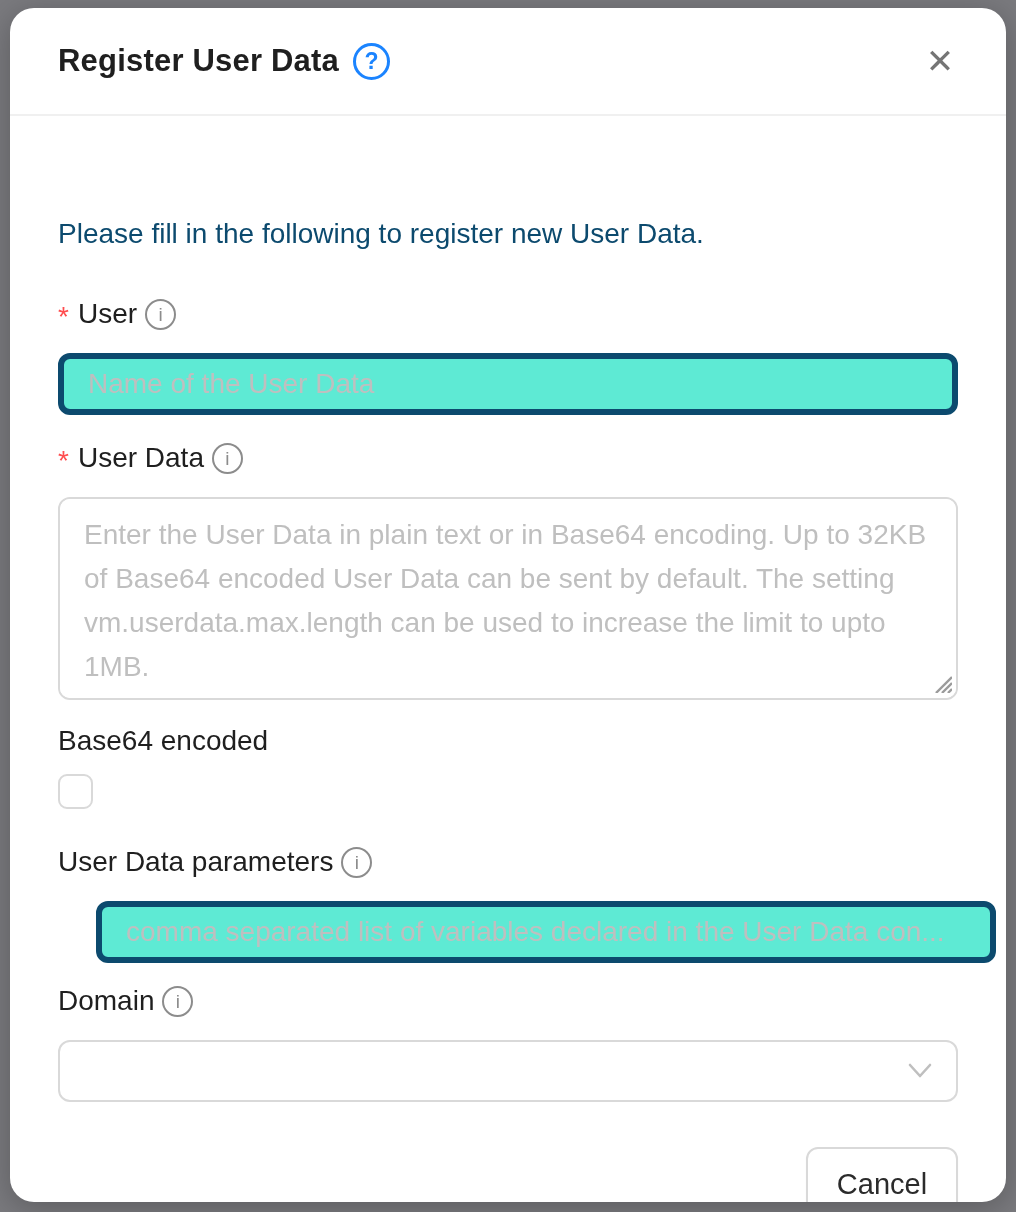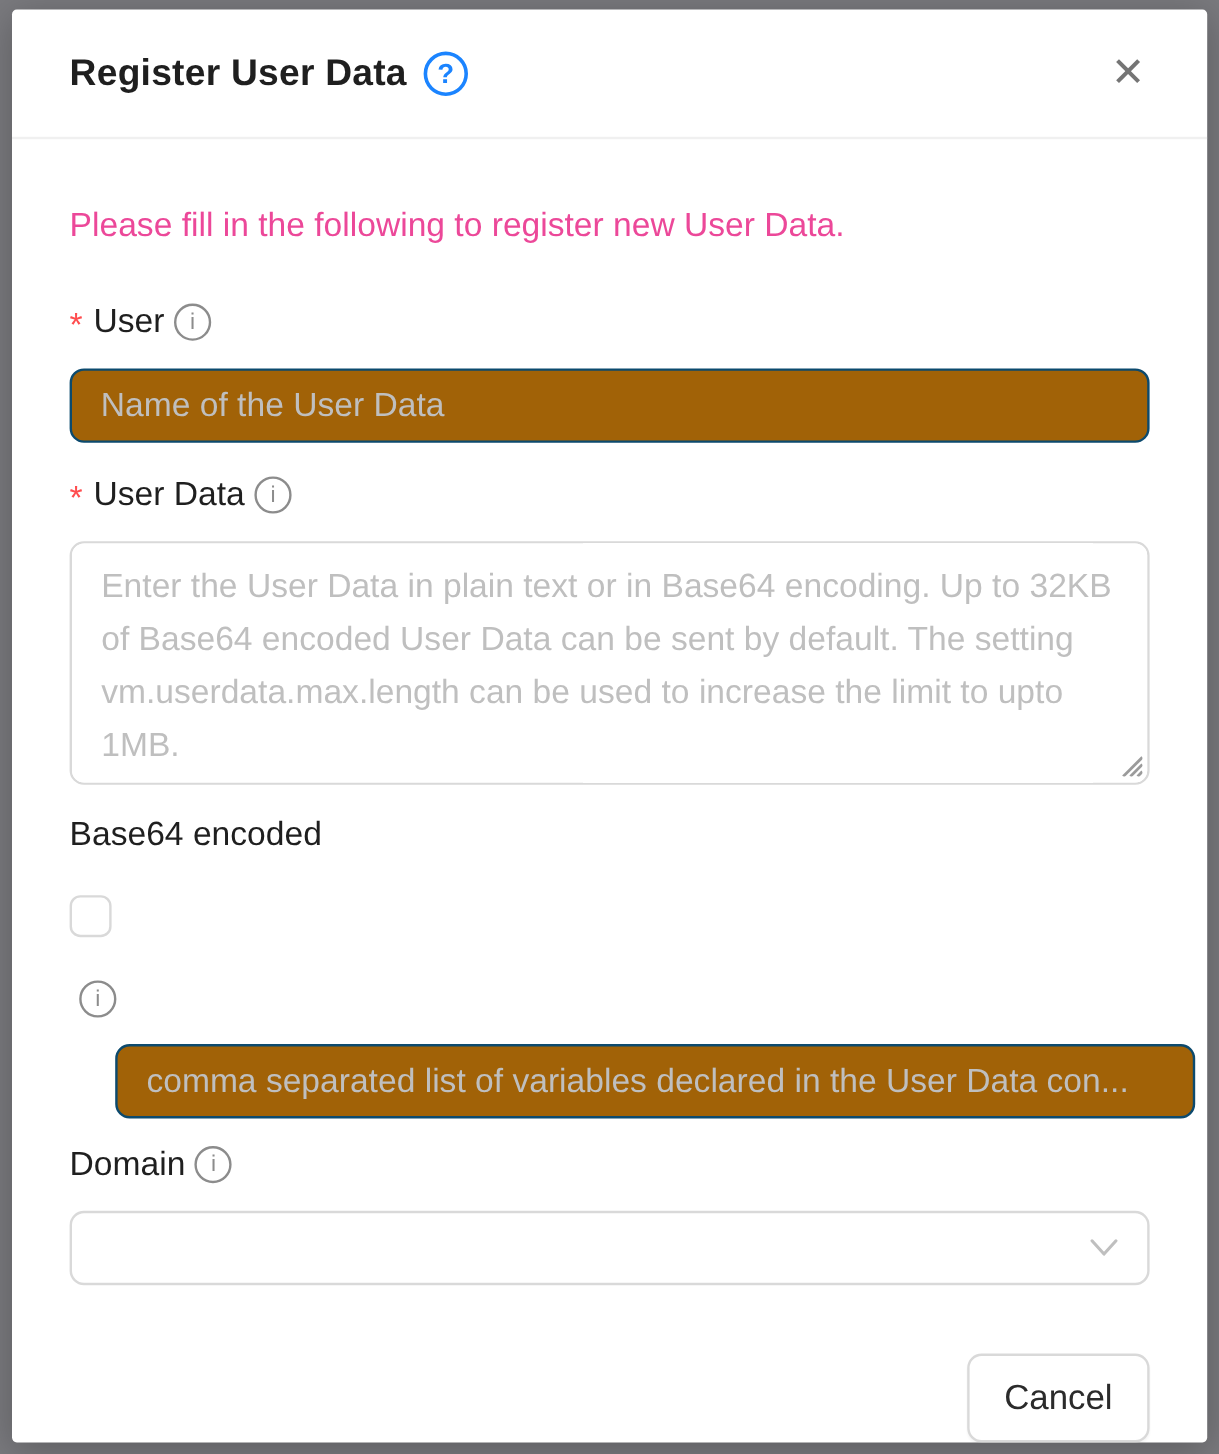--- a/index.html
+++ b/index.html
@@ -9,21 +9,21 @@
     background: #7a7a7e;
     overflow: hidden;
   }
   .backdrop {
     width: 1016px; height: 1212px;
     padding: 8px 10px 10px 10px;
   }
   .modal {
     width: 996px; height: 1194px;
     background: #ffffff;
-    border-radius: 4px;
+    border-radius: 24px;
     display: flex;
     flex-direction: column;
     overflow: hidden;
     box-shadow: 0 6px 32px rgba(0,0,0,0.25);
   }
   
   .modal-header {
     height: 108px;
     flex: 0 0 auto;
     display: flex;
@@ -58,22 +58,23 @@
     cursor: pointer;
     font-weight: 400;
   }
   
   .modal-body {
     flex: 1 1 auto;
     padding: 56px 48px 0 48px;
   }
   .intro-text {
     font-size: 28px;
-    color: #ec4899;
+    color: #0c4a6e;
     margin-bottom: 47px;
+    margin-top: 46px;
   }
   .form-label-row {
     display: flex;
     align-items: center;
     margin-bottom: 22px;
   }
   .required-mark {
     color: #ff4d4f;
     font-size: 28px;
     margin-right: 9px;
@@ -93,28 +94,28 @@
     border-radius: 50%;
     color: #8c8c8c;
     font-size: 19px;
     font-style: normal;
     display: inline-flex; align-items: center; justify-content: center;
     line-height: 1;
   }
   .text-input {
     width: 900px;
     height: 62px;
-    border: 2px solid #0c4a6e;
+    border: 6px solid #0c4a6e;
     border-radius: 12px;
     padding: 0 24px;
     font-size: 28px;
     color: #1f1f1f;
     font-family: "Liberation Sans", "DejaVu Sans", sans-serif;
     outline: none;
-    background: #a16207;
+    background: #5eead4;
     display: block;
   }
   .text-input::placeholder { color: #bfbfbf; opacity: 1; }
   .name-input { margin-bottom: 26px; }
   .textarea-wrap {
     position: relative;
     width: 900px;
     margin-bottom: 24px;
   }
   .userdata-textarea {
@@ -132,21 +133,21 @@
     display: block;
     background: #fff;
   }
   .userdata-textarea::placeholder { color: #bfbfbf; opacity: 1; }
   .resize-handle {
     position: absolute;
     right: 6px; bottom: 7px;
     width: 22px; height: 22px;
     pointer-events: none;
   }
-  .base64-label { margin-bottom: 34px; }
+  .base64-label { margin-bottom: 16px; }
   .checkbox {
     width: 35px; height: 35px;
     border: 2px solid #d9d9d9;
     border-radius: 9px;
     background: #fff;
     margin-bottom: 36px;
     cursor: pointer;
   }
   .params-input { margin-bottom: 21px; margin-left: 38px; }
   .select-box {
@@ -240,20 +241,21 @@
           <line x1="18" y1="22" x2="22" y2="18" stroke="#9b9b9b" stroke-width="2.4"></line>
         </svg>
       </div>
 
       <div class="form-label-row base64-label">
         <span class="label-text">Base64 encoded</span>
       </div>
       <div class="checkbox"></div>
 
       <div class="form-label-row">
+        <span class="label-text">User Data parameters</span>
         <span class="info-icon">i</span>
       </div>
       <input class="text-input params-input" type="text" placeholder="comma separated list of variables declared in the User Data con..." style="">
 
       <div class="form-label-row">
         <span class="label-text">Domain</span>
         <span class="info-icon">i</span>
       </div>
       <div class="select-box">
         <span></span>

